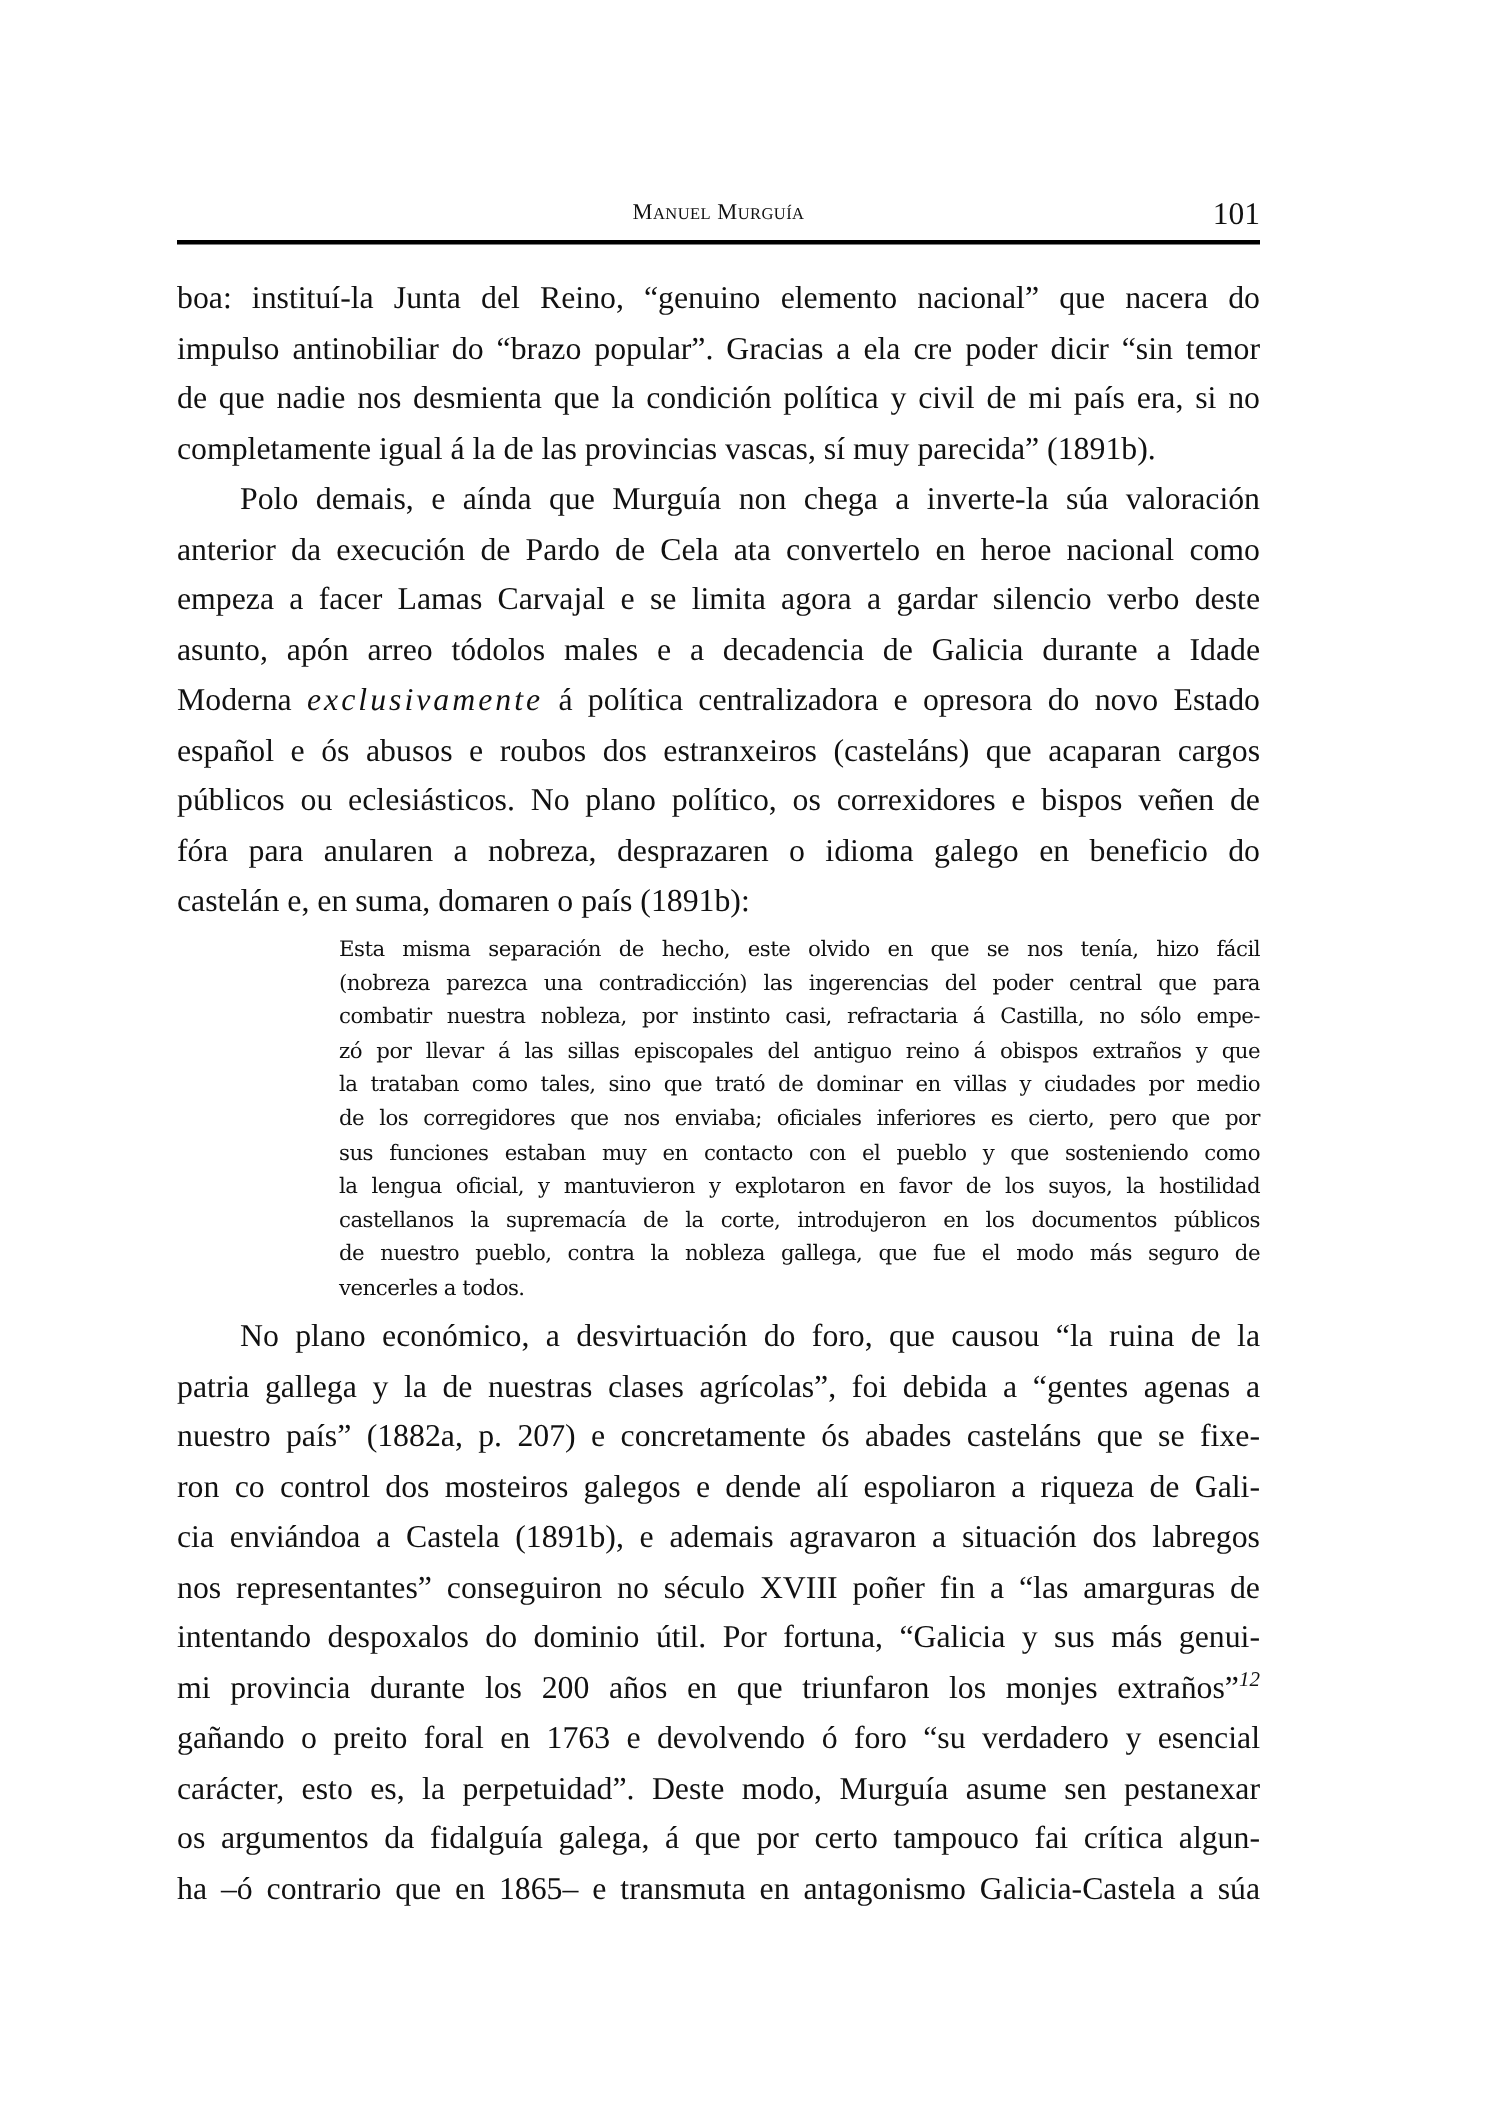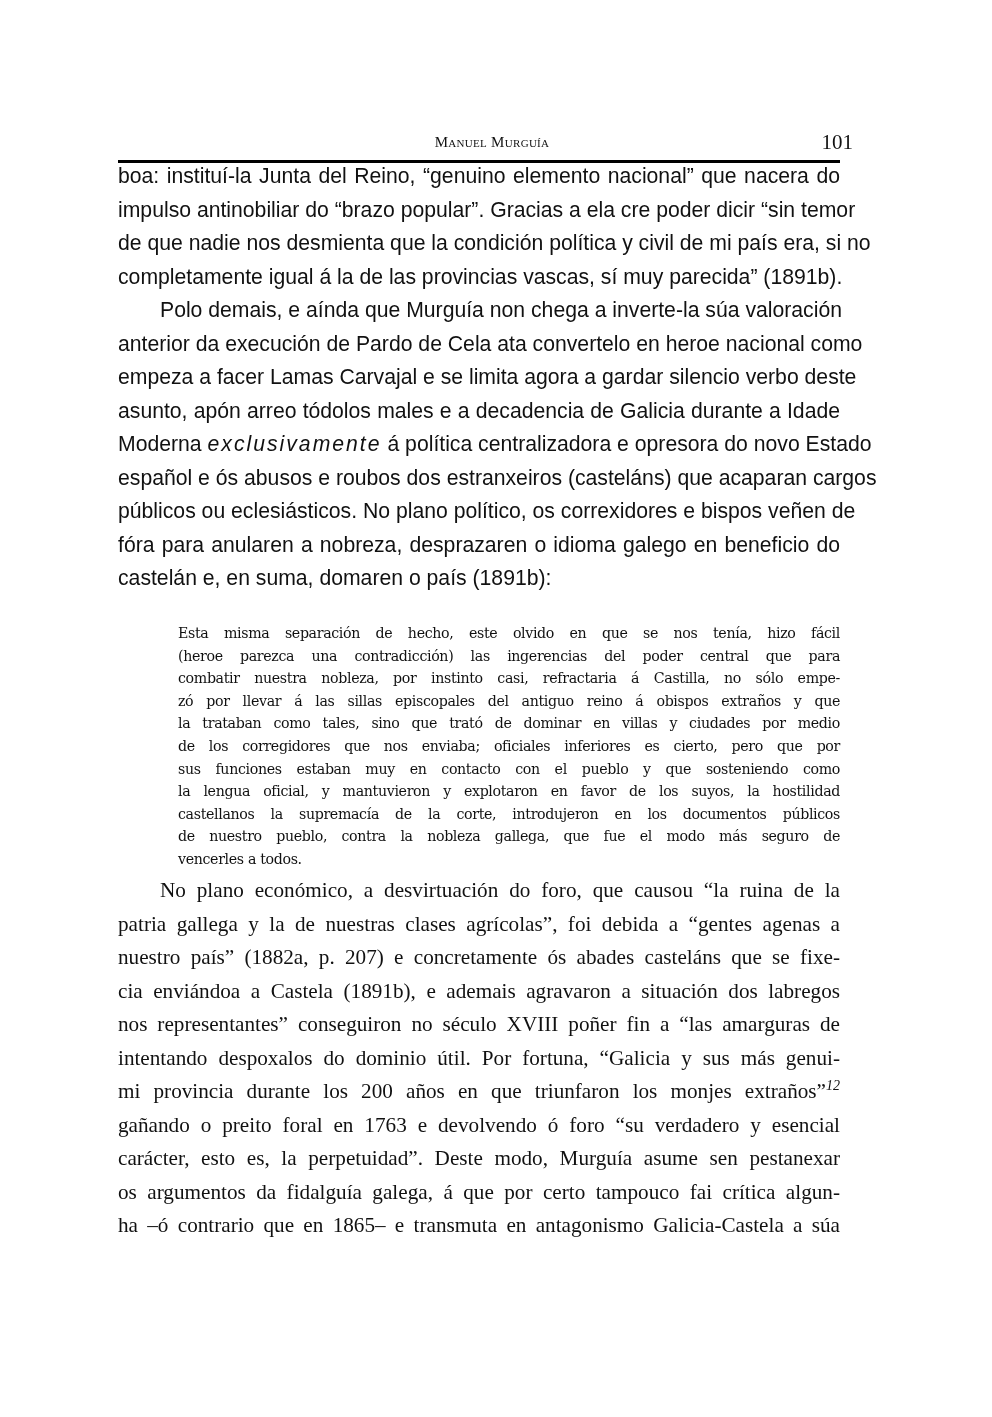--- a/index.html
+++ b/index.html
@@ -1,40 +1,40 @@
 <!DOCTYPE html>
 <html><head>
 <meta charset="utf-8">
 <style>
   html, body { margin: 0; padding: 0; background: #ffffff; }
   body { width: 992px; height: 1417px; position: relative; overflow: hidden; color: #111; }
   .page { position: absolute; left: 118px; top: 0; width: 722px; }
-  .header { position: absolute; top: 130px; left: 13px; width: 722px; height: 28px; }
+  .header { position: absolute; top: 130px; left: 0; width: 722px; height: 28px; }
   .running-title {
     position: absolute; left: 0; width: 722px; text-align: center; top: 4px;
     font-family: "Liberation Serif", serif; font-size: 15px; letter-spacing: 0.3px;
     font-variant: small-caps;
   }
   .page-number {
     position: absolute; right: 0; top: 0;
     font-family: "Liberation Serif", serif; font-size: 21px;
   }
   .rule { position: absolute; top: 160px; left: 0; width: 722px; height: 3px; background: #000; }
   .body-text {
-    position: absolute; top: 159px; left: 0; width: 722px;
-    font-family: Liberation Sans, sans-serif; font-size: 21.2px; line-height: 33.5px;
+    position: absolute; top: 182px; left: 0; width: 722px;
+    font-family: Liberation Serif, serif; font-size: 21.2px; line-height: 33.5px;
   }
   .line { display: block; white-space: nowrap; text-align: justify; text-align-last: justify; height: 33.5px; }
   .line.last { text-align-last: left; }
   .line.indent { padding-left: 42px; }
   .quote {
     position: absolute; top: 622px; left: 60px; width: 662px;
     font-family: "DejaVu Serif", serif; font-size: 14.2px; line-height: 22.6px;
   }
-  .qline { display: block; white-space: nowrap; text-align: justify; text-align-last: justify; height: 22.6px; letter-spacing: -0.35px; }
+  .qline { display: block; white-space: nowrap; text-align: justify; text-align-last: justify; height: 22.6px; letter-spacing: -0.35px; margin-left: 48px; }
   .qline.last { text-align-last: left; }
   .body-text2 {
     position: absolute; top: 874px; left: 0; width: 722px;
     font-family: "Liberation Serif", serif; font-size: 21.2px; line-height: 33.6px;
   }
   em.spaced { font-style: italic; letter-spacing: 2px; }
   sup { font-size: 14px; vertical-align: 8px; line-height: 0; font-style: italic; }
 </style>
 </head>
 <body>
@@ -61,36 +61,37 @@
       <span class="line"><span>Moderna </span><em class="spaced">exclusivamente</em><span> á política centralizadora e opresora do novo Estado</span></span>
       <span class="line">español e ós abusos e roubos dos estranxeiros (casteláns) que acaparan cargos</span>
       <span class="line">públicos ou eclesiásticos. No plano político, os correxidores e bispos veñen de</span>
       <span class="line">fóra para anularen a nobreza, desprazaren o idioma galego en beneficio do</span>
       <span class="line last">castelán e, en suma, domaren o país (1891b):</span>
     </div>
   </div>
 
   <div class="quote">
     <span class="qline">Esta misma separación de hecho, este olvido en que se nos tenía, hizo fácil</span>
-    <span class="qline">(heroe parezca una contradicción) las ingerencias del poder central que para</span>
+    <span class="qline">(nobreza parezca una contradicción) las ingerencias del poder central que para</span>
     <span class="qline">combatir nuestra nobleza, por instinto casi, refractaria á Castilla, no sólo empe-</span>
     <span class="qline">zó por llevar á las sillas episcopales del antiguo reino á obispos extraños y que</span>
     <span class="qline">la trataban como tales, sino que trató de dominar en villas y ciudades por medio</span>
     <span class="qline">de los corregidores que nos enviaba; oficiales inferiores es cierto, pero que por</span>
     <span class="qline">sus funciones estaban muy en contacto con el pueblo y que sosteniendo como</span>
     <span class="qline">la lengua oficial, y mantuvieron y explotaron en favor de los suyos, la hostilidad</span>
     <span class="qline">castellanos la supremacía de la corte, introdujeron en los documentos públicos</span>
     <span class="qline">de nuestro pueblo, contra la nobleza gallega, que fue el modo más seguro de</span>
     <span class="qline last">vencerles a todos.</span>
   </div>
 
   <div class="body-text2">
     <span class="line indent">No plano económico, a desvirtuación do foro, que causou “la ruina de la</span>
     <span class="line">patria gallega y la de nuestras clases agrícolas”, foi debida a “gentes agenas a</span>
     <span class="line">nuestro país” (1882a, p. 207) e concretamente ós abades casteláns que se fixe-</span>
+    <span class="line">ron co control dos mosteiros galegos e dende alí espoliaron a riqueza de Gali-</span>
     <span class="line">cia enviándoa a Castela (1891b), e ademais agravaron a situación dos labregos</span>
     <span class="line">nos representantes” conseguiron no século XVIII poñer fin a “las amarguras de</span>
     <span class="line">intentando despoxalos do dominio útil. Por fortuna, “Galicia y sus más genui-</span>
     <span class="line"><span>mi provincia durante los 200 años en que triunfaron los monjes extraños”</span><sup>12</sup></span>
     <span class="line">gañando o preito foral en 1763 e devolvendo ó foro “su verdadero y esencial</span>
     <span class="line">carácter, esto es, la perpetuidad”. Deste modo, Murguía asume sen pestanexar</span>
     <span class="line">os argumentos da fidalguía galega, á que por certo tampouco fai crítica algun-</span>
     <span class="line">ha –ó contrario que en 1865– e transmuta en antagonismo Galicia-Castela a súa</span>
   </div>
 </div>

